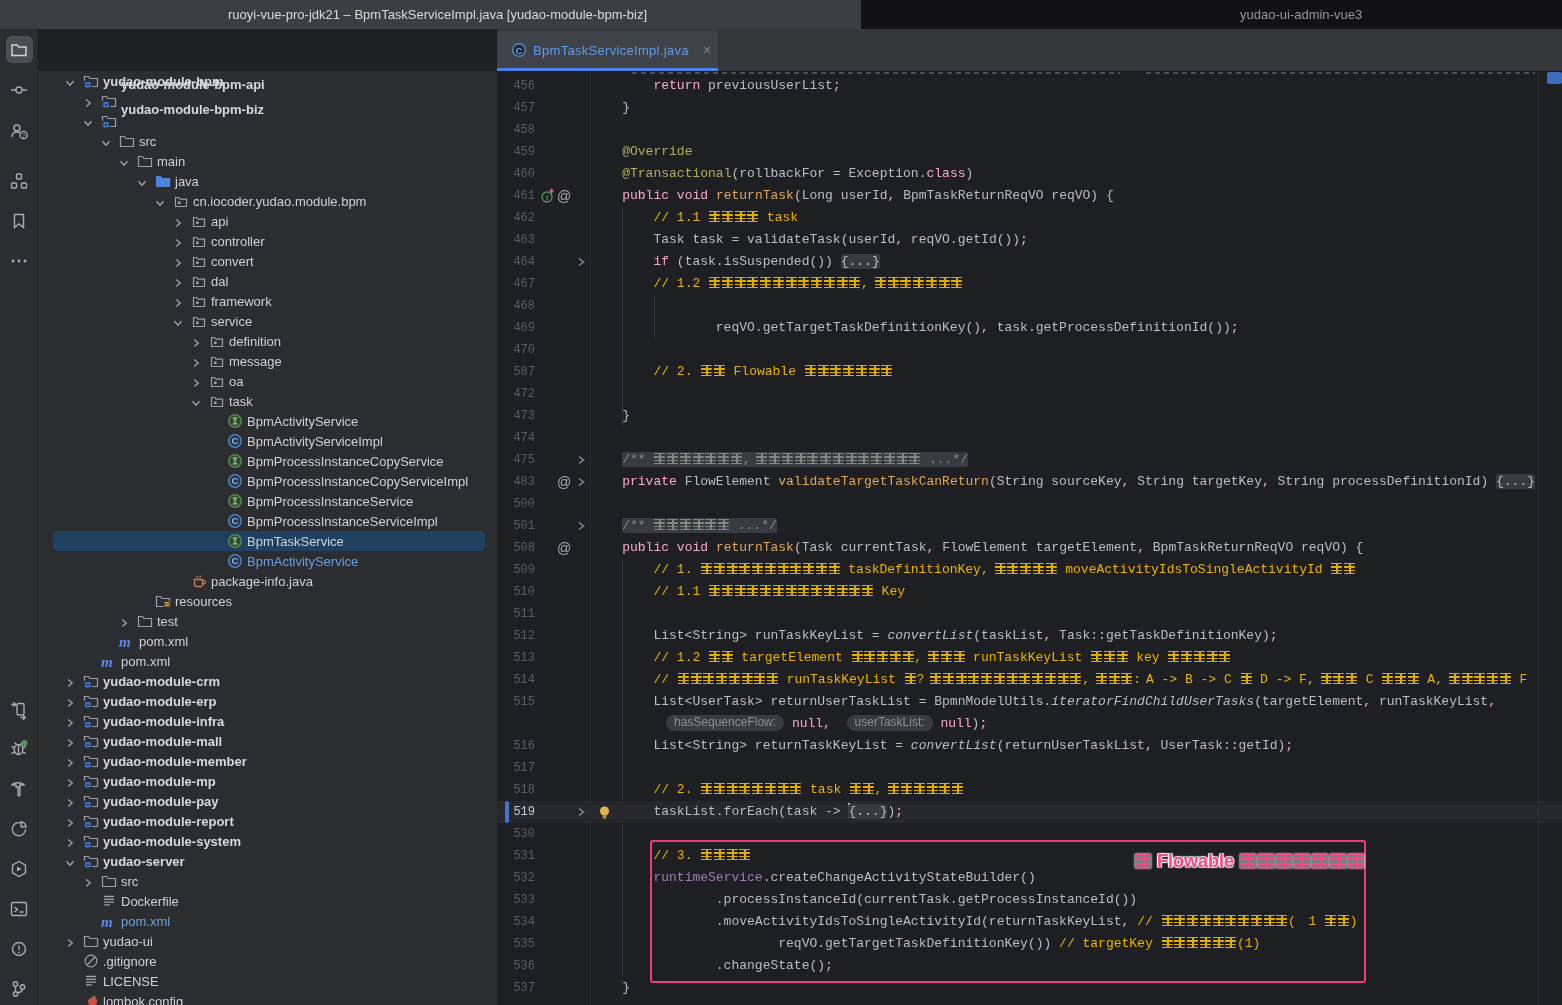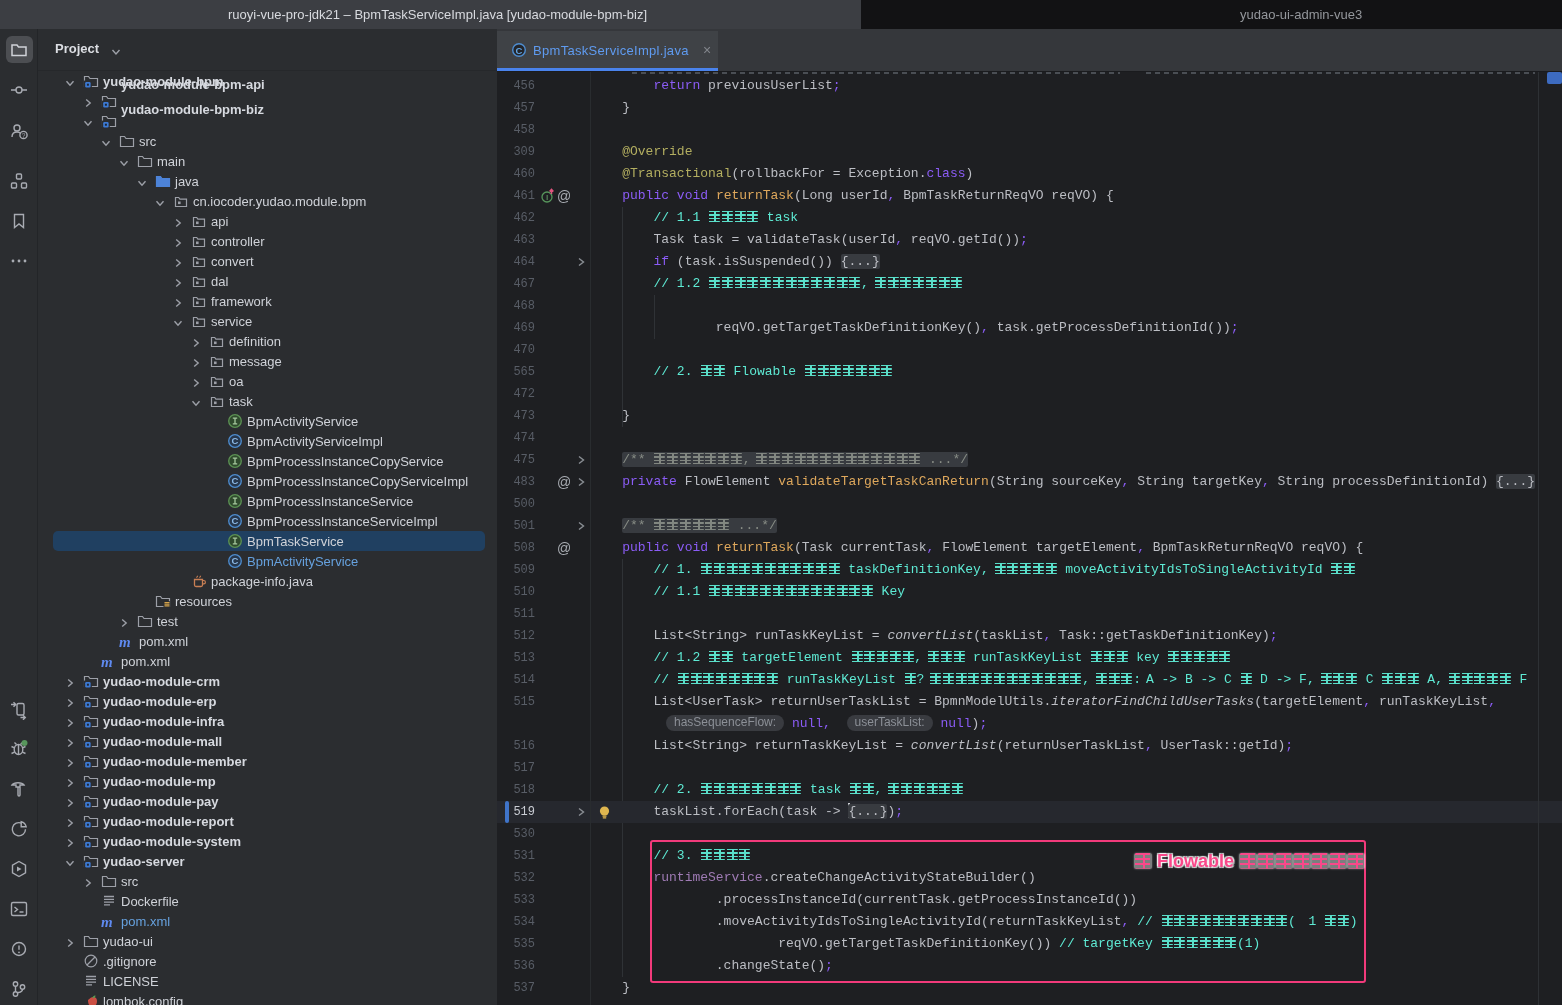--- a/index.html
+++ b/index.html
@@ -25,22 +25,22 @@
 .ttx{font-size:13px;color:#CFD2D8;white-space:nowrap}
 .tb{font-weight:bold;color:#D6D9DF}
 .tblue{color:#66A1DE}
 .tsel{position:absolute;left:53px;width:432px;height:20px;background:#204061;border-radius:5px}
 .mvn{font-family:"Liberation Serif",serif;font-style:italic;font-weight:bold;font-size:15px;color:#5F8AF0;line-height:16px}
 #ed{position:absolute;left:497px;top:72px;width:1065px;height:933px;background:#1E1F22;overflow:hidden}
 #edin{position:absolute;left:-497px;top:-72px;width:1562px;height:1005px}
 .ln{position:absolute;left:497px;width:38px;text-align:right;font-family:"Liberation Mono",monospace;font-size:12px;line-height:22px;color:#585D66}
 .ln.cur{color:#C9CCD3}
 .cl{position:absolute;left:591px;font-family:"Liberation Mono",monospace;font-size:13px;line-height:22px;color:#BCBEC4;white-space:pre}
-.k{color:#8b5cf6}
-.c{color:#5eead4}
+.k{color:#f9a8d4}
+.c{color:#eab308}
 .dc{color:#878C85}
 .a{color:#B3AE60}
 .m{color:#DFA85C}
 .fl{color:#9F7BB5}
 .it{font-style:italic}
 .fo{background:#383B40;border-radius:2px}
 .gat{position:absolute;left:557px;width:16px;font-size:14px;color:#A9ADB3;font-family:"Liberation Sans"}
 .gic{position:absolute}
 .caret{display:inline-block;width:1.6px;height:15px;background:#CED0D6;vertical-align:-3px;margin-right:-1.6px}
 .vg{position:absolute;width:1px;background:#2F3236}
@@ -60,26 +60,20 @@
 #ptxt{position:absolute;left:1134px;top:851px;font-size:18px;font-weight:bold;color:#F9488A;white-space:pre;text-shadow:-1.2px -1.2px 1px rgba(255,255,255,.8),1.2px -1.2px 1px rgba(255,255,255,.8),-1.2px 1.2px 1px rgba(255,255,255,.8),1.2px 1.2px 1px rgba(255,255,255,.8)}
 </style></head>
 <body>
 <div id="page">
   <div id="tbarL">
       <span>ruoyi-vue-pro-jdk21 – BpmTaskServiceImpl.java [yudao-module-bpm-biz]</span>
     </div>
   <div id="tbarR">
       <span>yudao-ui-admin-vue3</span>
     </div>
-  <div id="toolrow">
-      <span id="prj">Project</span>
-      <span id="prjch"><svg width="12" height="12" viewBox="0 0 12 12">
-          <path d="M2.5 4 L6 8 L9.5 4" fill="none" stroke="#9DA0A8" stroke-width="1.4"></path>
-        </svg></span>
-    </div>
   <div id="tabstrip">
     <div id="tab">
         <span id="tabicon"><svg width="16" height="16" viewBox="0 0 16 16">
             <circle cx="8" cy="8" r="6.3" fill="#23252A" stroke="#4E8DD0" stroke-width="1.4"></circle>
             <text x="8" y="11.6" font-size="9.5" font-weight="bold" fill="#63A5E2" text-anchor="middle" font-family="Liberation Sans">C</text>
           </svg></span>
         <span id="tabtxt">BpmTaskServiceImpl.java</span>
         <span id="tabx">×</span>
       </div>
     <div id="tabu"></div>
@@ -496,21 +490,21 @@
         <div class="vg" style="left:654px;top:295px;height:44px"></div>
         <div class="vg" style="left:622px;top:559px;height:418px"></div>
     <div id="cline"></div>
         <div id="cmark"></div>
     <div class="ln" style="top:75px">456</div>
 <div class="cl" style="top:75px">        <span class="k">return</span> previousUserList<span class="k">;</span></div>
 <div class="ln" style="top:97px">457</div>
 <div class="cl" style="top:97px">    }</div>
 <div class="ln" style="top:119px">458</div>
 <div class="cl" style="top:119px"></div>
-<div class="ln" style="top:141px">309</div>
+<div class="ln" style="top:141px">459</div>
 <div class="cl" style="top:141px">    <span class="a">@Override</span></div>
 <div class="ln" style="top:163px">460</div>
 <div class="cl" style="top:163px">    <span class="a">@Transactional</span>(rollbackFor = Exception.<span class="k">class</span>)</div>
 <div class="ln" style="top:185px">461</div>
 <svg class="gic" style="left:540px;top:188px" width="16" height="16" viewBox="0 0 16 16">
           <circle cx="7" cy="9" r="5" fill="none" stroke="#57965C" stroke-width="1.3"></circle>
           <text x="7" y="12" font-size="8" fill="#6FB272" text-anchor="middle" font-family="Liberation Sans">I</text>
           <path d="M11.5 6 L11.5 1.5 M9.6 3.4 L11.5 1.4 L13.4 3.4" fill="none" stroke="#E0557E" stroke-width="1.5"></path>
         </svg>
 <div class="gat" style="top:188px">@</div>
@@ -524,21 +518,21 @@
           <path d="M4 2.5 L8.5 6 L4 9.5" fill="none" stroke="#8A8E94" stroke-width="1.4"></path>
         </svg>
 <div class="cl" style="top:251px">        <span class="k">if</span> (task.isSuspended()) <span class="fo">{...}</span></div>
 <div class="ln" style="top:273px">467</div>
 <div class="cl" style="top:273px">        <span class="c">// 1.2 <i class="g"></i><i class="g"></i><i class="g"></i><i class="g"></i><i class="g"></i><i class="g"></i><i class="g"></i><i class="g"></i><i class="g"></i><i class="g"></i><i class="g"></i><i class="g"></i><span class="fw">,</span><i class="g"></i><i class="g"></i><i class="g"></i><i class="g"></i><i class="g"></i><i class="g"></i><i class="g"></i></span></div>
 <div class="ln" style="top:295px">468</div>
 <div class="ln" style="top:317px">469</div>
 <div class="cl" style="top:317px">                reqVO.getTargetTaskDefinitionKey()<span class="k">,</span> task.getProcessDefinitionId())<span class="k">;</span></div>
 <div class="ln" style="top:339px">470</div>
 <div class="cl" style="top:339px"></div>
-<div class="ln" style="top:361px">565</div>
+<div class="ln" style="top:361px">587</div>
 <div class="cl" style="top:361px">        <span class="c">// 2. <i class="g"></i><i class="g"></i> Flowable <i class="g"></i><i class="g"></i><i class="g"></i><i class="g"></i><i class="g"></i><i class="g"></i><i class="g"></i></span></div>
 <div class="ln" style="top:383px">472</div>
 <div class="ln" style="top:405px">473</div>
 <div class="cl" style="top:405px">    }</div>
 <div class="ln" style="top:427px">474</div>
 <div class="cl" style="top:427px"></div>
 <div class="ln" style="top:449px">475</div>
 <svg class="gic" style="left:575px;top:454px" width="12" height="12" viewBox="0 0 12 12">
           <path d="M4 2.5 L8.5 6 L4 9.5" fill="none" stroke="#8A8E94" stroke-width="1.4"></path>
         </svg>

